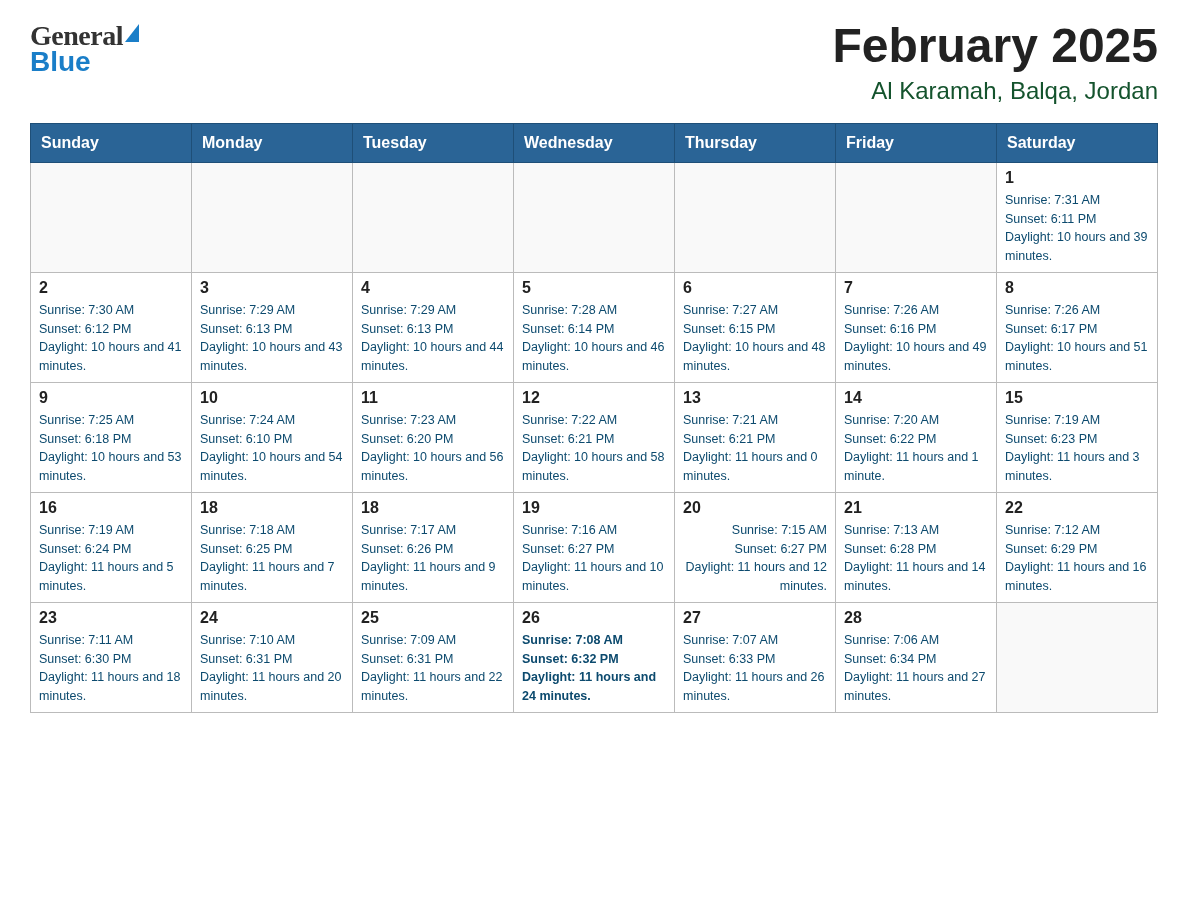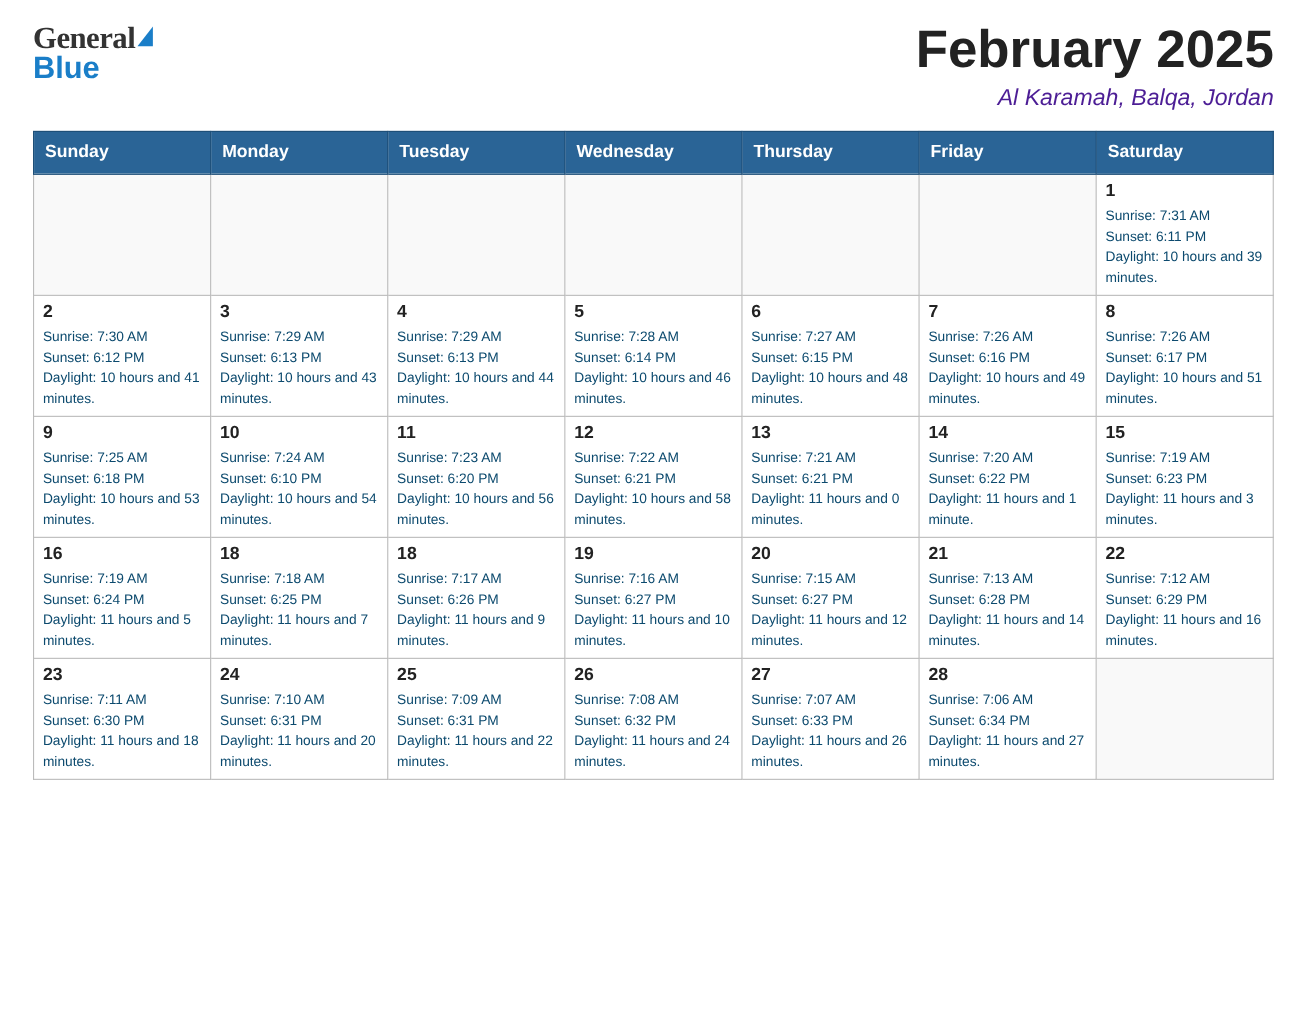--- a/index.html
+++ b/index.html
@@ -44,25 +44,24 @@
     .title-block {
       text-align: right;
     }
     .title-block h1 {
       font-size: 48px;
       font-weight: bold;
       color: #222;
       line-height: 1.1;
     }
     .title-block h2 {
-      font-size: 21px;
+      font-size: 24px;
       font-weight: normal;
-      color: #4c1d95;
+      color: #14532d;
       margin-top: 4px;
-      font-style: italic;
     }
     .calendar {
       width: 100%;
       border-collapse: collapse;
       border: 1px solid #999;
     }
     .calendar thead tr th {
       background: #2a6496;
       color: #fff;
       font-size: 16px;
@@ -253,21 +252,21 @@
 Daylight: 11 hours and 9 minutes.</div>
         </td>
         <td>
           <span class="day-number">19</span>
           <div class="day-info" style="white-space: pre-line;">Sunrise: 7:16 AM
 Sunset: 6:27 PM
 Daylight: 11 hours and 10 minutes.</div>
         </td>
         <td>
           <span class="day-number">20</span>
-          <div class="day-info" style="white-space: pre-line;">Sunrise: 7:15 AM
+          <div class="day-info" style="white-space: pre-line; text-align: right;">Sunrise: 7:15 AM
 Sunset: 6:27 PM
 Daylight: 11 hours and 12 minutes.</div>
         </td>
         <td>
           <span class="day-number">21</span>
           <div class="day-info" style="white-space: pre-line;">Sunrise: 7:13 AM
 Sunset: 6:28 PM
 Daylight: 11 hours and 14 minutes.</div>
         </td>
         <td>
@@ -291,21 +290,21 @@
 Daylight: 11 hours and 20 minutes.</div>
         </td>
         <td>
           <span class="day-number">25</span>
           <div class="day-info" style="white-space: pre-line;">Sunrise: 7:09 AM
 Sunset: 6:31 PM
 Daylight: 11 hours and 22 minutes.</div>
         </td>
         <td>
           <span class="day-number">26</span>
-          <div class="day-info" style="white-space: pre-line;">Sunrise: 7:08 AM
+          <div class="day-info" style="white-space: pre-line; font-weight: bold;">Sunrise: 7:08 AM
 Sunset: 6:32 PM
 Daylight: 11 hours and 24 minutes.</div>
         </td>
         <td>
           <span class="day-number">27</span>
           <div class="day-info" style="white-space: pre-line;">Sunrise: 7:07 AM
 Sunset: 6:33 PM
 Daylight: 11 hours and 26 minutes.</div>
         </td>
         <td>

